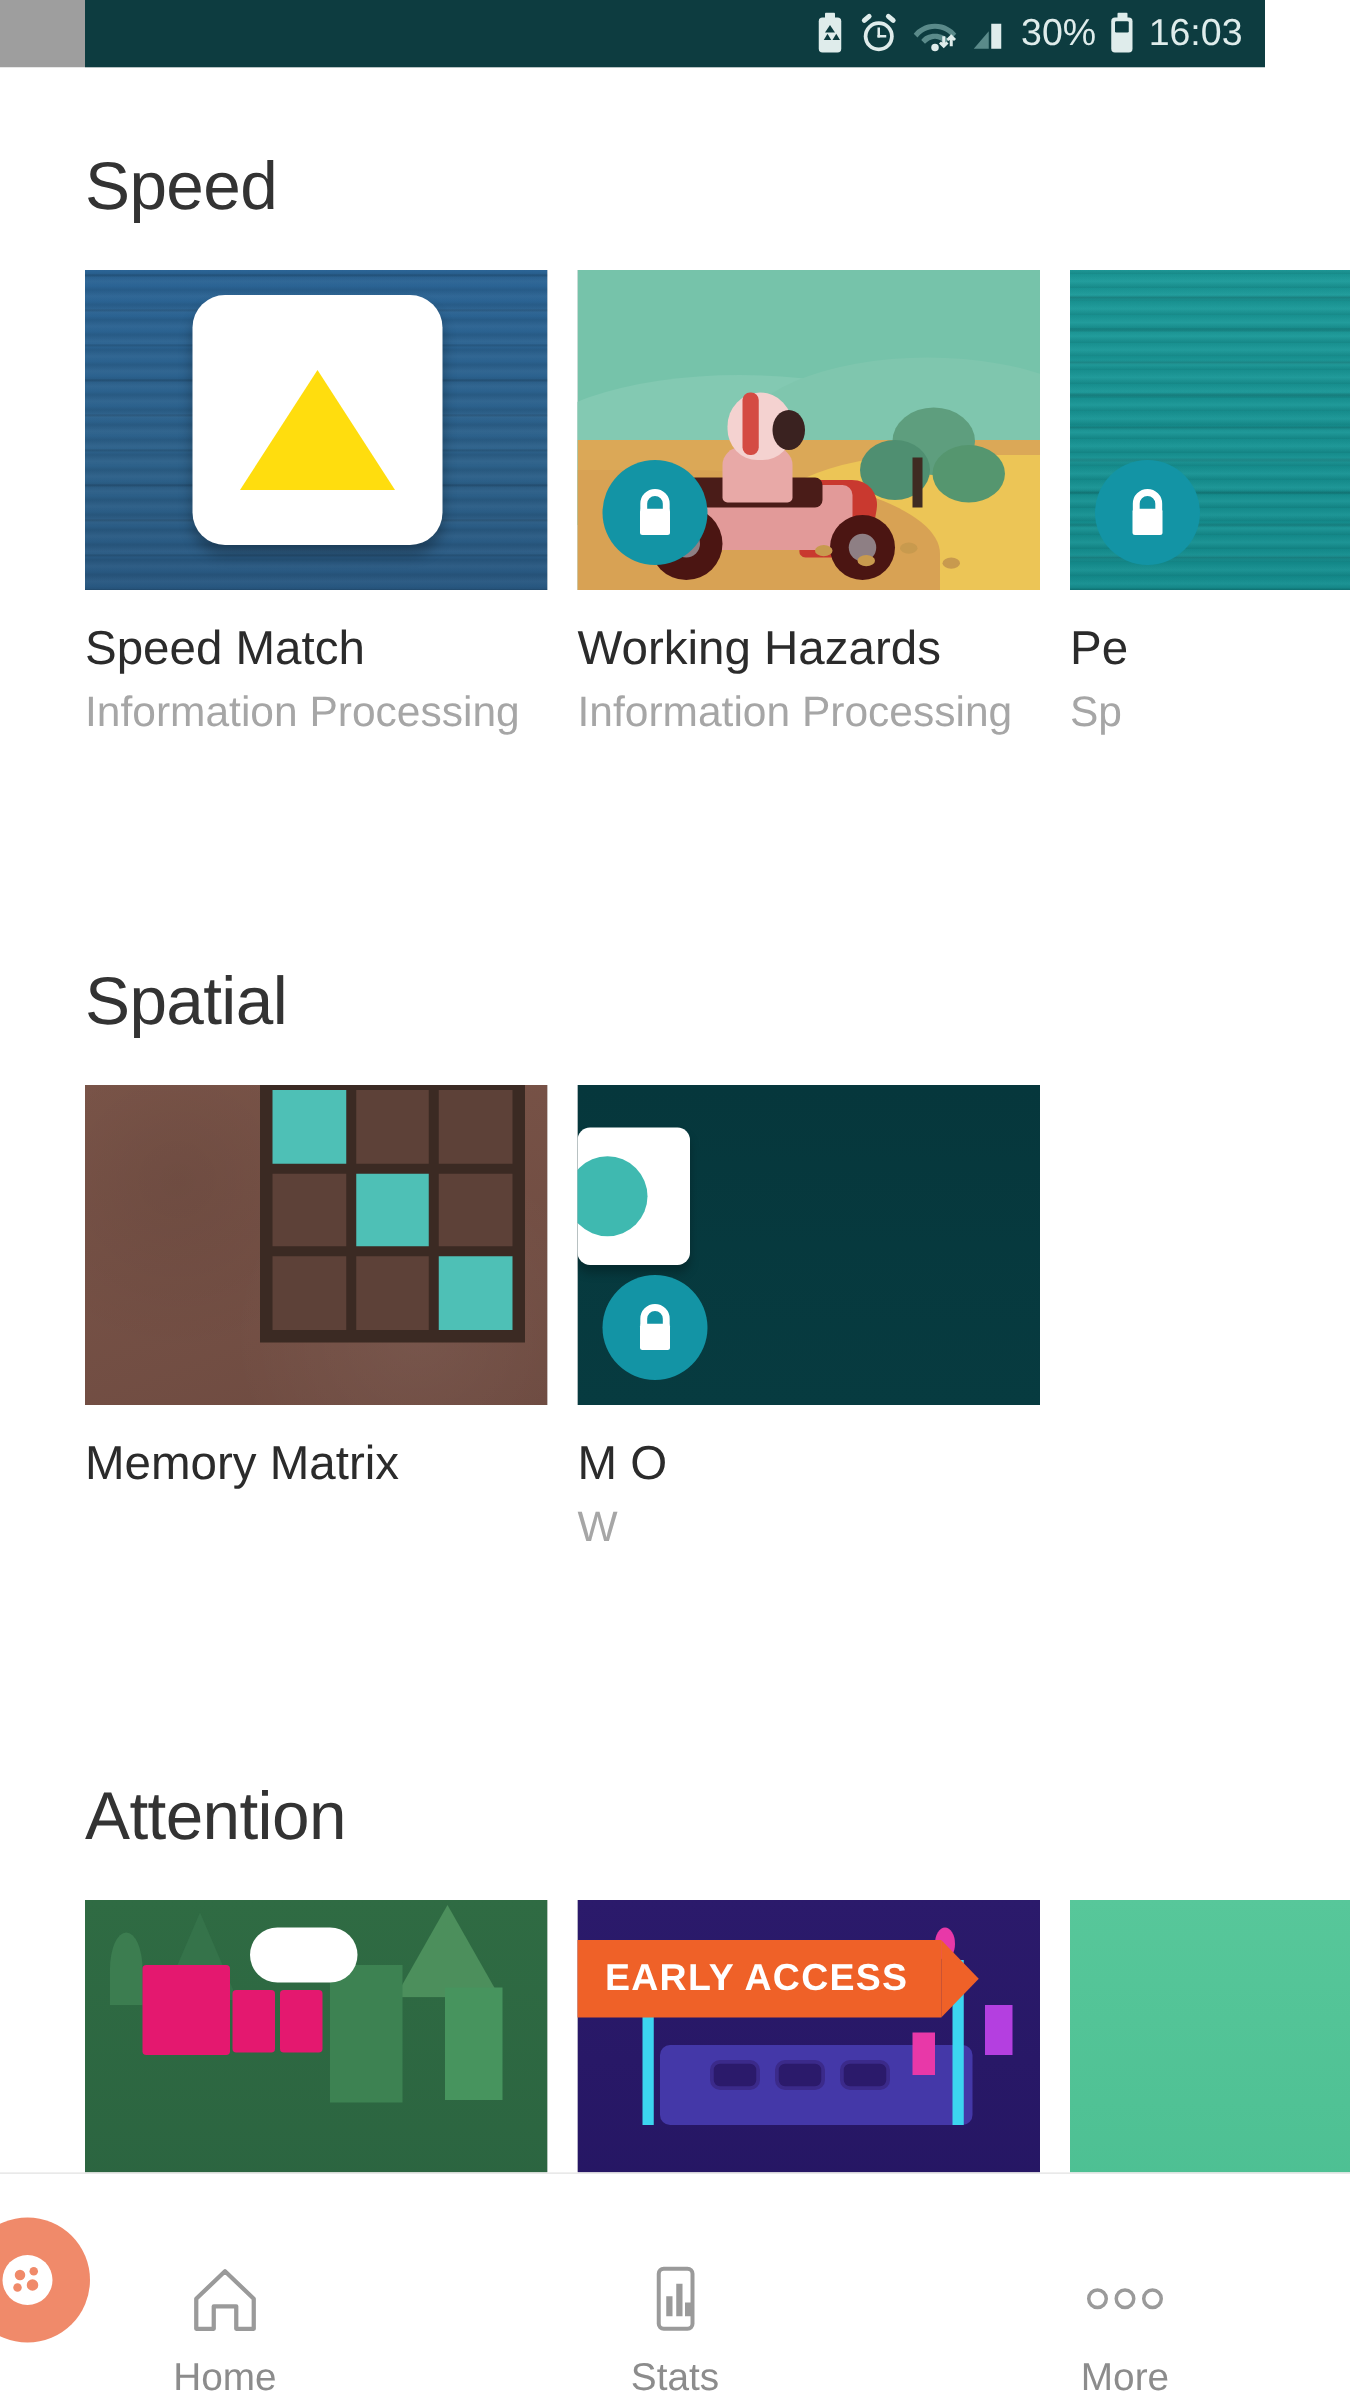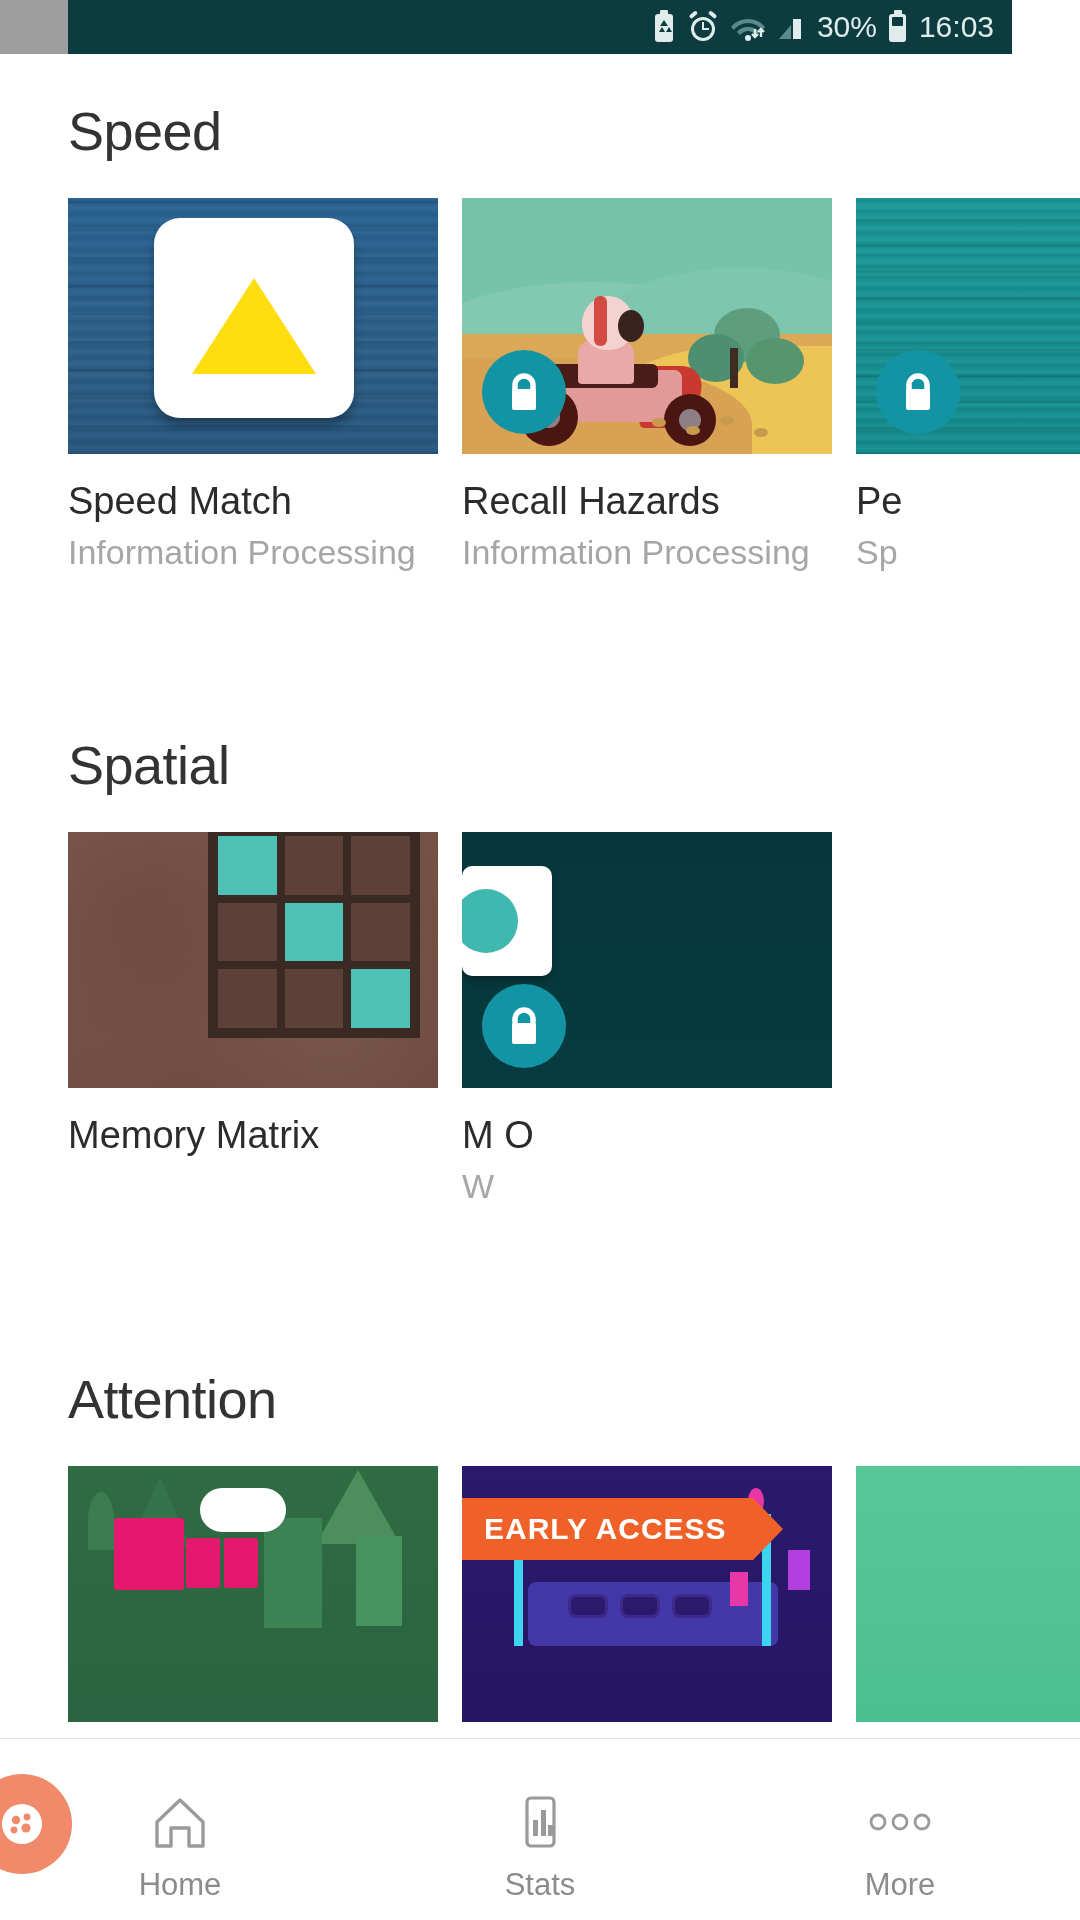--- a/index.html
+++ b/index.html
@@ -31,21 +31,21 @@
 
   
   .content {
     position:absolute; top:54px; left:0; width:1080px; height:1684px;
     background:#ffffff; overflow:hidden;
   }
 
   .section { position:relative; }
   .section-title {
     font-size:54px; font-weight:400; color:#333333;
-    padding:46px 0 0 68px; letter-spacing:-0.5px;
+    padding:64px 0 0 68px; letter-spacing:-0.5px;
     font-family:"Liberation Sans", sans-serif;
   }
 
   .row {
     display:flex; gap:24px; padding-left:68px; margin-top:36px;
   }
   .card { width:370px; flex:0 0 370px; position:relative; }
   .card.partial { flex:0 0 370px; }
 
   .thumb {
@@ -201,21 +201,21 @@
     content:""; position:absolute; right:-30px; top:0;
     border-top:31px solid transparent; border-bottom:31px solid transparent;
     border-left:30px solid #ef6128;
   }
   .att-mint { position:absolute; inset:0; background:linear-gradient(180deg,#57c79a,#4cbf92); }
 
   
   .bottomnav {
     position:absolute; left:0; bottom:0; width:1080px; height:182px;
     background:#ffffff; border-top:1px solid #e2e2e2;
-    display:flex; align-items:center; padding-top:34px;
+    display:flex; align-items:flex-end; padding-top:34px;
   }
   .navitem {
     flex:1; display:flex; flex-direction:column; align-items:center; gap:14px;
   }
   .navlabel {
     font-size:31px; color:#8c8c8c;
     font-family:"Liberation Sans", sans-serif;
   }
   .navitem.active .navlabel { color:#8c8c8c; }
   .navicon { height:62px; display:flex; align-items:center; justify-content:center; }
@@ -329,21 +329,21 @@
             <div class="track-dot" style="left:78px;top:4px;"></div>
             <div class="track-dot" style="left:112px;top:16px;"></div>
           </div>
           <div class="lock">
             <svg width="40" height="44" viewBox="0 0 40 44">
               <path d="M11 20 v-5 a9 9 0 0 1 18 0 v5" stroke="#ffffff" stroke-width="5.5" fill="none"></path>
               <rect x="8" y="19" width="24" height="21" rx="2" fill="#ffffff"></rect>
             </svg>
           </div>
         </div>
-        <div class="card-title">Recall Hazards</div>
+        <div class="card-title">Working Hazards</div>
         <div class="card-sub">Information Processing</div>
       </div>
 
       <div class="card partial">
         <div class="thumb">
           <div class="wood-teal"></div>
           <div class="lock">
             <svg width="40" height="44" viewBox="0 0 40 44">
               <path d="M11 20 v-5 a9 9 0 0 1 18 0 v5" stroke="#ffffff" stroke-width="5.5" fill="none"></path>
               <rect x="8" y="19" width="24" height="21" rx="2" fill="#ffffff"></rect>

